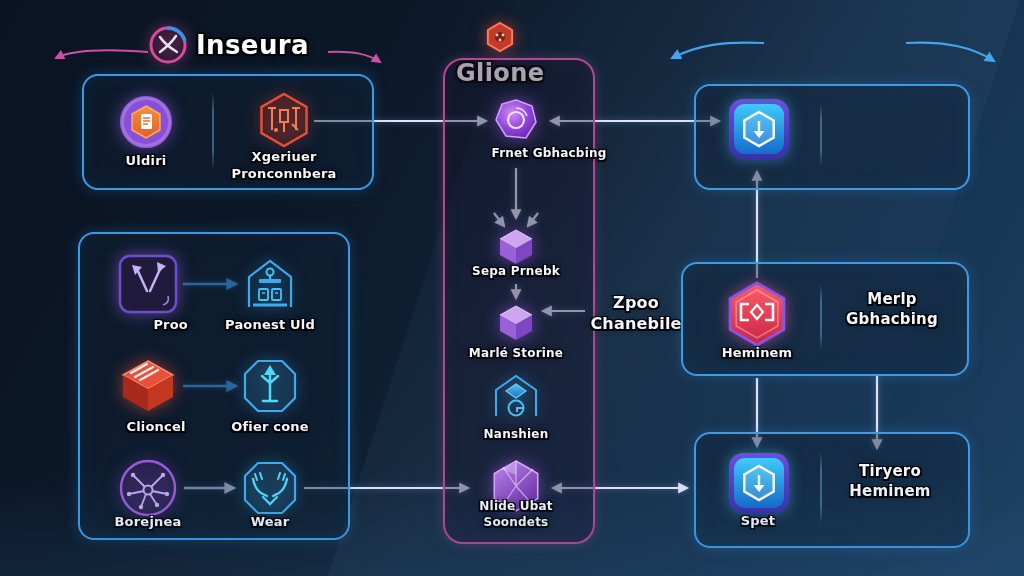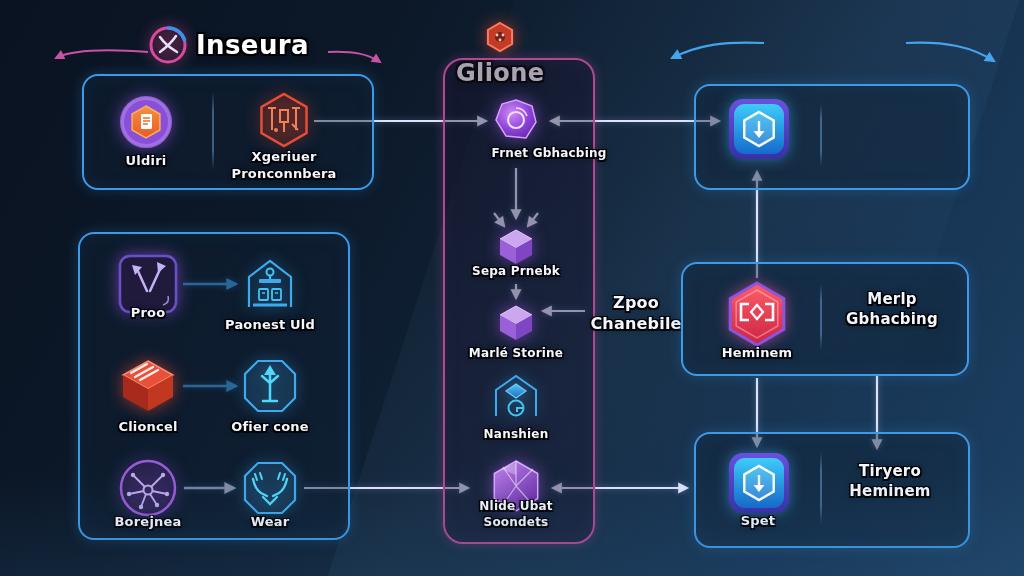--- a/index.html
+++ b/index.html
@@ -186,21 +186,21 @@
 
   <div class="icon g-purple" style="left:117px;top:253px;">
     <svg width="62" height="62" viewBox="0 0 62 62">
       <rect x="3" y="3" width="56" height="56" rx="10" fill="#201a3c" stroke="#6a50c8" stroke-width="2.5"></rect>
       <path d="M20,16 L30,38 M44,14 L33,38" fill="none" stroke="#c4b2f4" stroke-width="2.5" stroke-linecap="round"></path>
       <polygon points="15,12 25,14 18,22" fill="#c4b2f4"></polygon>
       <polygon points="40,9 49,13 41,20" fill="#c4b2f4"></polygon>
       <path d="M46,52 q7,-2 5,-9" fill="none" stroke="#9a88d8" stroke-width="1.6"></path>
     </svg>
   </div>
-  <div class="label" style="left:148px;top:304px;width:80px;">Proo</div>
+  <div class="label" style="left:148px;top:316px;width:80px;text-align:right;">Proo</div>
 
   <div class="icon g-blue" style="left:239px;top:253px;">
     <svg width="62" height="62" viewBox="0 0 62 62">
       <path d="M10,54 V24 L31,8 L52,24 V54" fill="none" stroke="#3fa9ee" stroke-width="2.2"></path>
       <path d="M14,52 H48" stroke="#3fa9ee" stroke-width="3"></path>
       <circle cx="31" cy="19" r="3.5" fill="none" stroke="#45c2f4" stroke-width="2"></circle>
       <path d="M31,23 V26" stroke="#45c2f4" stroke-width="2"></path>
       <rect x="20" y="26" width="22" height="4" rx="1" fill="#3fa9ee"></rect>
       <rect x="20" y="36" width="9" height="11" rx="1" fill="none" stroke="#45c2f4" stroke-width="1.8"></rect>
       <rect x="33" y="36" width="9" height="11" rx="1" fill="none" stroke="#45c2f4" stroke-width="1.8"></rect>
@@ -210,21 +210,21 @@
   <div class="label" style="left:270px;top:316px;width:110px;">Paonest Uld</div>
 
   <div class="icon g-red" style="left:117px;top:355px;">
     <svg width="62" height="62" viewBox="0 0 62 62">
       <polygon points="31,6 56,20 31,34 6,20" fill="#e8503a" stroke="#ff8a70" stroke-width="1.5"></polygon>
       <polygon points="6,20 31,34 31,56 6,42" fill="#a82a1c"></polygon>
       <polygon points="56,20 31,34 31,56 56,42" fill="#c2371f"></polygon>
       <path d="M14,18 L30,9 M18,22 L36,12 M23,25 L41,15" stroke="rgba(255,255,255,.9)" stroke-width="2.4" stroke-linecap="round"></path>
     </svg>
   </div>
-  <div class="label" style="left:148px;top:418px;width:90px;">Clioncel</div>
+  <div class="label" style="left:156px;top:418px;width:90px;">Clioncel</div>
 
   <div class="icon g-blue" style="left:239px;top:355px;">
     <svg width="62" height="62" viewBox="0 0 62 62">
       <polygon points="19,6 43,6 56,19 56,43 43,56 19,56 6,43 6,19" fill="rgba(30,60,90,.28)" stroke="#3fa9ee" stroke-width="2.2"></polygon>
       <path d="M31,46 V18 M31,28 L23,21 M31,28 L39,21 M24,46 H38" fill="none" stroke="#4fd8f8" stroke-width="2.5" stroke-linecap="round"></path>
       <polygon points="31,10 25,20 37,20" fill="#4fd8f8"></polygon>
     </svg>
   </div>
   <div class="label" style="left:270px;top:418px;width:100px;">Ofier cone</div>
 

